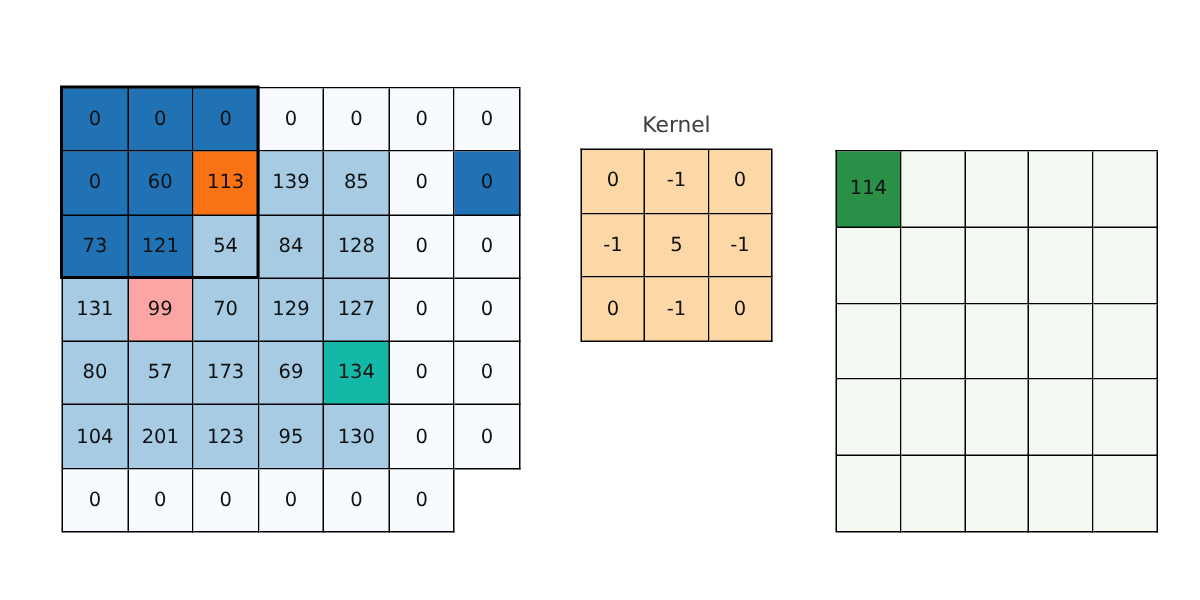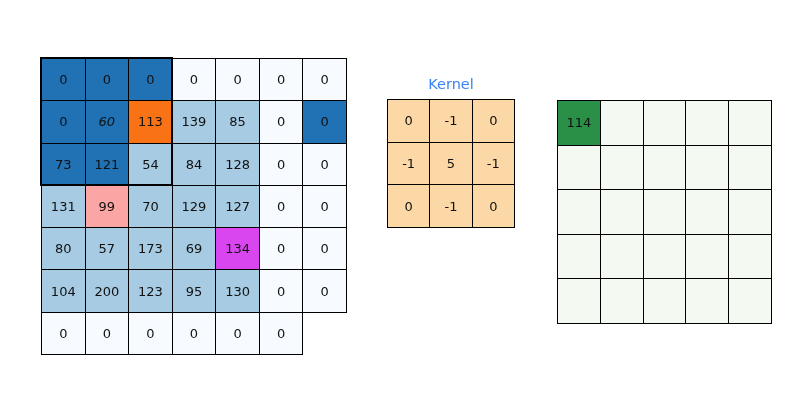--- a/index.html
+++ b/index.html
@@ -19,42 +19,42 @@
     font-size:13px;line-height:1;color:#111111;
   }
   .input-grid{left:41px;top:58px;width:306px;height:297px;
     grid-template-columns:repeat(7,1fr);grid-template-rows:repeat(7,1fr);}
   .window-overlay{
     position:absolute;left:40px;top:57px;width:133px;height:129px;
     box-sizing:border-box;border:2.2px solid #000;pointer-events:none;
   }
   .kernel-title{
     position:absolute;left:387px;top:76px;width:128px;
-    text-align:center;font-size:14.5px;color:#3b82f6;
+    text-align:center;font-size:14.5px;color:#404040;
   }
   .kernel-grid{left:387px;top:99px;width:128px;height:129px;
     grid-template-columns:repeat(3,1fr);grid-template-rows:repeat(3,1fr);}
-  .output-grid{left:557px;top:100px;width:215px;height:224px;
+  .output-grid{left:557px;top:100px;width:215px;height:255px;
     grid-template-columns:repeat(5,1fr);grid-template-rows:repeat(5,1fr);}
 </style>
 </head>
 <body>
 
 <div class="figure">
 
   <div class="grid input-grid" id="input-grid">
       <div class="cell" style="background: rgb(33, 113, 181);">0</div>
       <div class="cell" style="background: rgb(33, 113, 181);">0</div>
       <div class="cell" style="background: rgb(33, 113, 181);">0</div>
       <div class="cell" style="background: rgb(247, 251, 255);">0</div>
       <div class="cell" style="background: rgb(247, 251, 255);">0</div>
       <div class="cell" style="background: rgb(247, 251, 255);">0</div>
       <div class="cell" style="background: rgb(247, 251, 255);">0</div>
       <div class="cell" style="background: rgb(33, 113, 181);">0</div>
-      <div class="cell" style="background: rgb(33, 113, 181); font-style: italic;">60</div>
+      <div class="cell" style="background: rgb(33, 113, 181);">60</div>
       <div class="cell" style="background: #f97316;">113</div>
       <div class="cell" style="background: rgb(166, 203, 227);">139</div>
       <div class="cell" style="background: rgb(166, 203, 227);">85</div>
       <div class="cell" style="background: rgb(247, 251, 255);">0</div>
       <div class="cell" style="background: rgb(33, 113, 181);">0</div>
       <div class="cell" style="background: rgb(33, 113, 181);">73</div>
       <div class="cell" style="background: rgb(33, 113, 181);">121</div>
       <div class="cell" style="background: rgb(166, 203, 227);">54</div>
       <div class="cell" style="background: rgb(166, 203, 227);">84</div>
       <div class="cell" style="background: rgb(166, 203, 227);">128</div>
@@ -64,25 +64,25 @@
       <div class="cell" style="background: #fca5a5;">99</div>
       <div class="cell" style="background: rgb(166, 203, 227);">70</div>
       <div class="cell" style="background: rgb(166, 203, 227);">129</div>
       <div class="cell" style="background: rgb(166, 203, 227);">127</div>
       <div class="cell" style="background: rgb(247, 251, 255);">0</div>
       <div class="cell" style="background: rgb(247, 251, 255);">0</div>
       <div class="cell" style="background: rgb(166, 203, 227);">80</div>
       <div class="cell" style="background: rgb(166, 203, 227);">57</div>
       <div class="cell" style="background: rgb(166, 203, 227);">173</div>
       <div class="cell" style="background: rgb(166, 203, 227);">69</div>
-      <div class="cell" style="background: #d946ef; text-align: right;">134</div>
+      <div class="cell" style="background: #14b8a6; text-align: right;">134</div>
       <div class="cell" style="background: rgb(247, 251, 255);">0</div>
       <div class="cell" style="background: rgb(247, 251, 255);">0</div>
       <div class="cell" style="background: rgb(166, 203, 227);">104</div>
-      <div class="cell" style="background: rgb(166, 203, 227);">200</div>
+      <div class="cell" style="background: rgb(166, 203, 227);">201</div>
       <div class="cell" style="background: rgb(166, 203, 227);">123</div>
       <div class="cell" style="background: rgb(166, 203, 227);">95</div>
       <div class="cell" style="background: rgb(166, 203, 227);">130</div>
       <div class="cell" style="background: rgb(247, 251, 255);">0</div>
       <div class="cell" style="background: rgb(247, 251, 255);">0</div>
       <div class="cell" style="background: rgb(247, 251, 255);">0</div>
       <div class="cell" style="background: rgb(247, 251, 255);">0</div>
       <div class="cell" style="background: rgb(247, 251, 255);">0</div>
       <div class="cell" style="background: rgb(247, 251, 255);">0</div>
       <div class="cell" style="background: rgb(247, 251, 255);">0</div>

